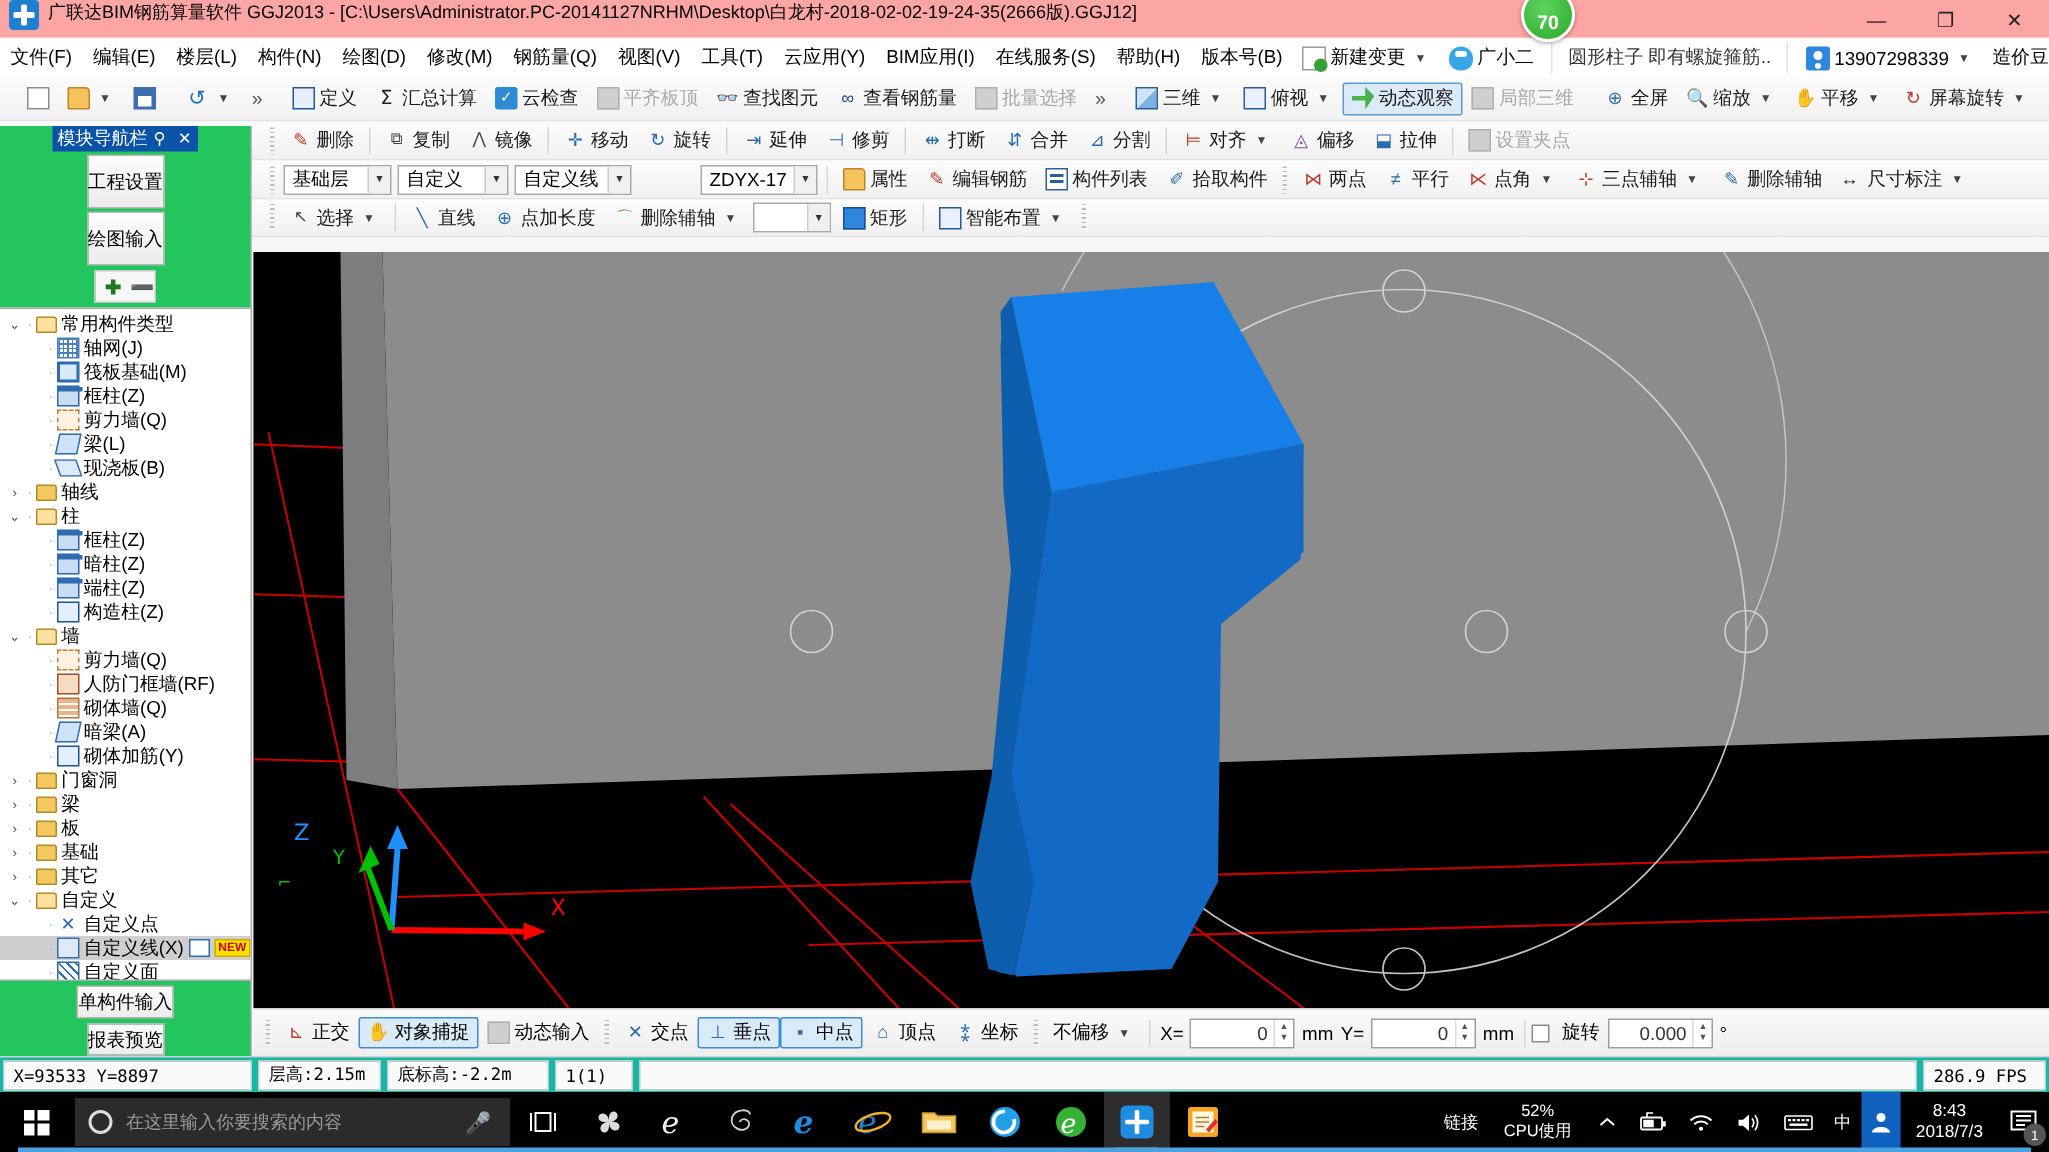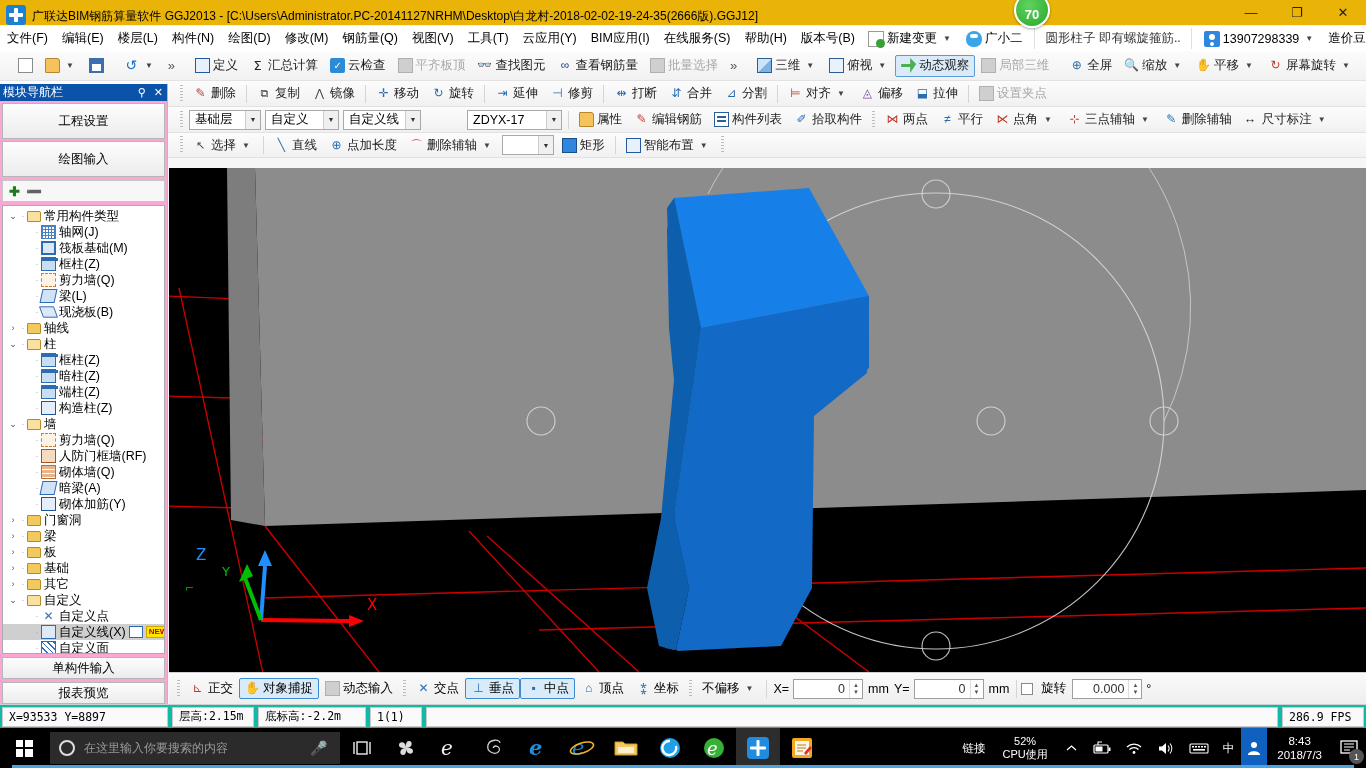--- a/index.html
+++ b/index.html
@@ -14,22 +14,22 @@
 
   #app {
     position: relative;
     width: 1366px; height: 768px;
     background: #f6f6f6;
   }
 
   
   .titlebar {
     position: absolute; top: 0; left: 0; width: 1366px; height: 26px;
-    background: #eab308;
-    display: flex; align-items: flex-end;
+    background: #fca5a5;
+    display: flex; align-items: flex-start;
     border-bottom: 1px solid #f3f3f3;
   }
   .titlebar .app-icon {
     width: 20px; height: 20px; margin-left: 6px; margin-right: 6px;
     background: #1f7fd0; border-radius: 3px;
     position: relative; flex: none;
   }
   .titlebar .app-icon::before {
     content: ""; position: absolute; left: 8px; top: 3px;
     width: 4px; height: 14px; background: #fff; border-radius: 1px;
@@ -164,23 +164,23 @@
   .tb-combo .cval { white-space:nowrap; }
   .tb-combo .carrow {
     margin-left:auto; width:15px; height:18px;
     background:#f0f0f0; border-left:1px solid #cdcdcd;
     display:flex;align-items:center;justify-content:center;font-size:7px;color:#333;
   }
 
   
   .left-panel {
     position: absolute; left: 0; top: 84px; width: 168px; height: 620px;
-    background: #f9a8d4;
+    background: #22c55e;
     border-right: 1px solid #b9b9b9;
-    display: flex; flex-direction: column;
+    display: flex; flex-direction: column; align-items: center;
   }
   .lp-title {
     height: 17px; background:#0b53a8; color:#fff;
     display:flex; align-items:center; font-size:12px; padding-left:3px;
     font-weight: normal;
   }
   .lp-title .spacer{margin-left:auto;}
   .lp-title .pin, .lp-title .x { padding:0 4px; font-size:11px; }
   .lp-tabbtn {
     height: 36px; margin: 2px 2px 0 2px;
@@ -545,21 +545,21 @@
       <span class="carrow">▼</span>
     </div>
     <div class="tb-combo" style="width:74px;">
       <span class="cval">自定义</span>
       <span class="carrow">▼</span>
     </div>
     <div class="tb-combo" style="width:78px;">
       <span class="cval">自定义线</span>
       <span class="carrow">▼</span>
     </div>
-    <div class="tb-combo" style="width:95px;margin-left:44px;">
+    <div class="tb-combo" style="width:78px;margin-left:44px;">
       <span class="cval">ZDYX-17</span>
       <span class="carrow">▼</span>
     </div>
     <span class="tb-sep"></span>
     <div class="tb-btn">
         <span class="gi gi-open"></span>
         <span>属性</span>
       </div>
     <div class="tb-btn">
         <span class="gi gi-red">✎</span>

